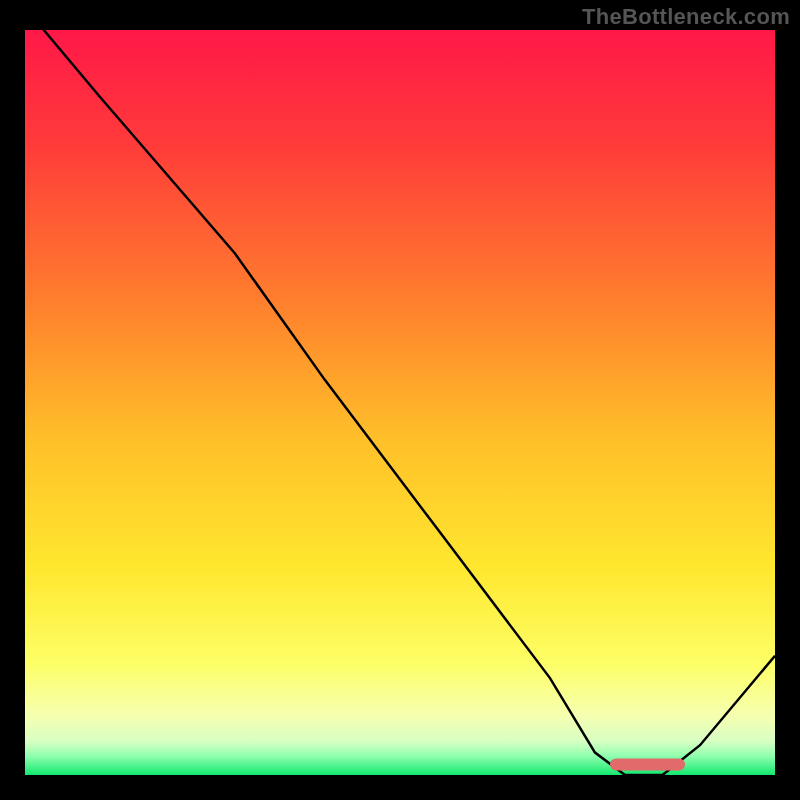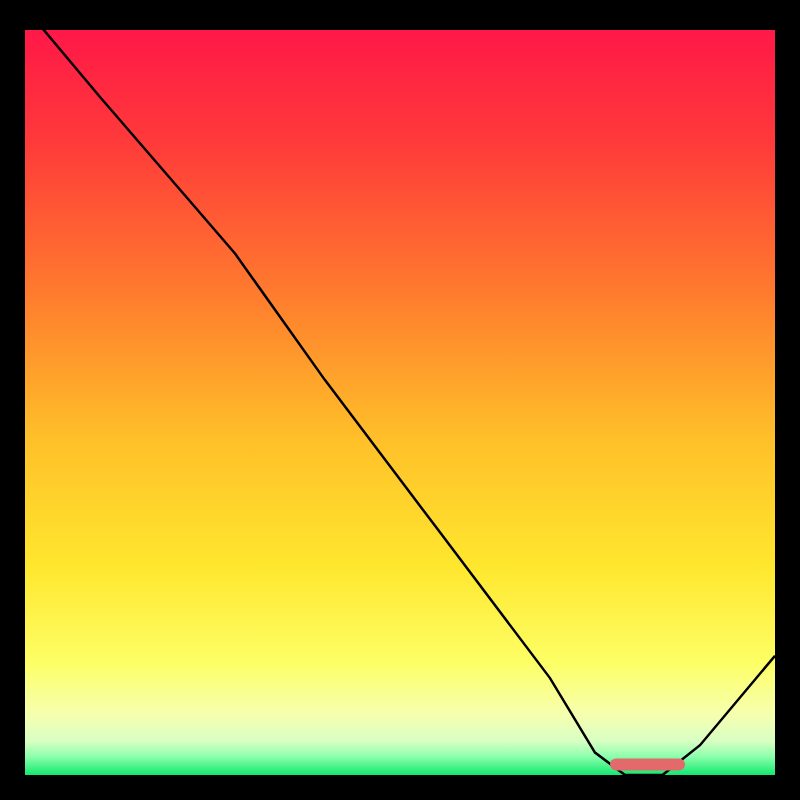--- a/index.html
+++ b/index.html
@@ -30,20 +30,21 @@
   svg {
     position: absolute;
     top: 0;
     left: 0;
   }
 </style>
 </head>
 <body>
 <div class="outer">
 
+  <div class="watermark">TheBottleneck.com</div>
 
   <svg id="chart-svg" width="800" height="800" viewBox="0 0 800 800">
     <defs>
       <linearGradient id="bg-grad" x1="0" y1="0" x2="0" y2="1">
 
       <stop offset="0%" stop-color="#ff1848"></stop>
           <stop offset="15%" stop-color="#ff3a3a"></stop>
           <stop offset="35%" stop-color="#ff7a2e"></stop>
           <stop offset="55.00000000000001%" stop-color="#ffc029"></stop>
           <stop offset="72%" stop-color="#ffe72e"></stop>

